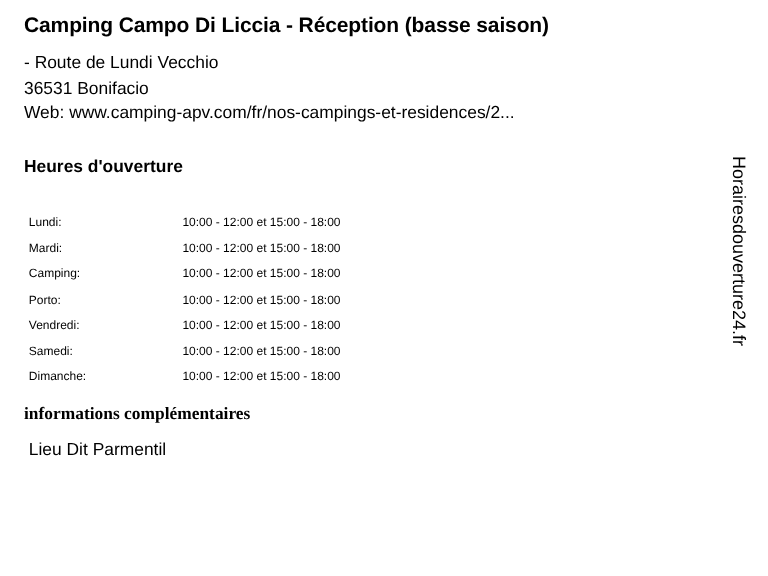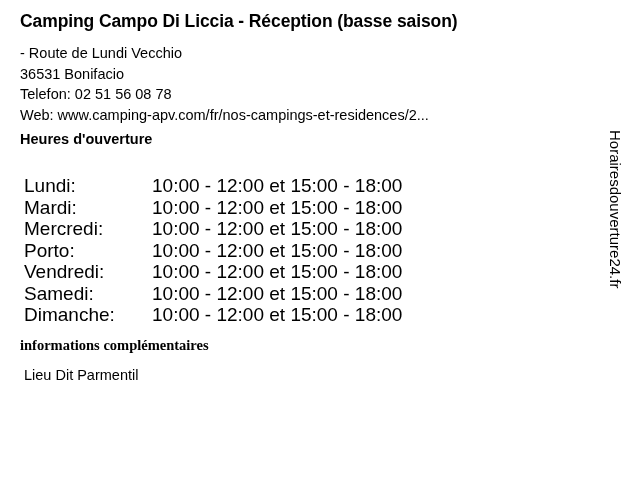--- a/index.html
+++ b/index.html
@@ -53,21 +53,21 @@
     left: 20px;
     top: 129px;
   }
   .hours-table {
     position: absolute;
     left: 24px;
     top: 175px;
     border-collapse: collapse;
   }
   .hours-table td {
-    font-size: 19px;
+    font-size: 10px;
     line-height: 21.5px;
     padding: 0;
     vertical-align: top;
     white-space: nowrap;
   }
   .hours-table td.day {
     width: 124px;
     padding-right: 4px;
   }
   .extra-heading {
@@ -105,38 +105,37 @@
 </head>
 <body>
 
 <div class="page">
 
   <div class="title">Camping Campo Di Liccia - Réception (basse saison)</div>
 
   <div class="address-block">
     <div class="address-line">- Route de Lundi Vecchio</div>
     <div class="address-line">36531 Bonifacio</div>
-    <div class="address-line">Telefon: 02 51 56 08 78</div>
     <div class="address-line">Web: www.camping-apv.com/fr/nos-campings-et-residences/2...</div>
   </div>
 
   <div class="section-heading hours-heading">Heures d'ouverture</div>
 
   <table class="hours-table">
     <tbody>
       <tr>
         <td class="day">Lundi:</td>
         <td class="time">10:00 - 12:00 et 15:00 - 18:00</td>
       </tr>
       <tr>
         <td class="day">Mardi:</td>
         <td class="time">10:00 - 12:00 et 15:00 - 18:00</td>
       </tr>
       <tr>
-        <td class="day">Mercredi:</td>
+        <td class="day">Camping:</td>
         <td class="time">10:00 - 12:00 et 15:00 - 18:00</td>
       </tr>
       <tr>
         <td class="day">Porto:</td>
         <td class="time">10:00 - 12:00 et 15:00 - 18:00</td>
       </tr>
       <tr>
         <td class="day">Vendredi:</td>
         <td class="time">10:00 - 12:00 et 15:00 - 18:00</td>
       </tr>

